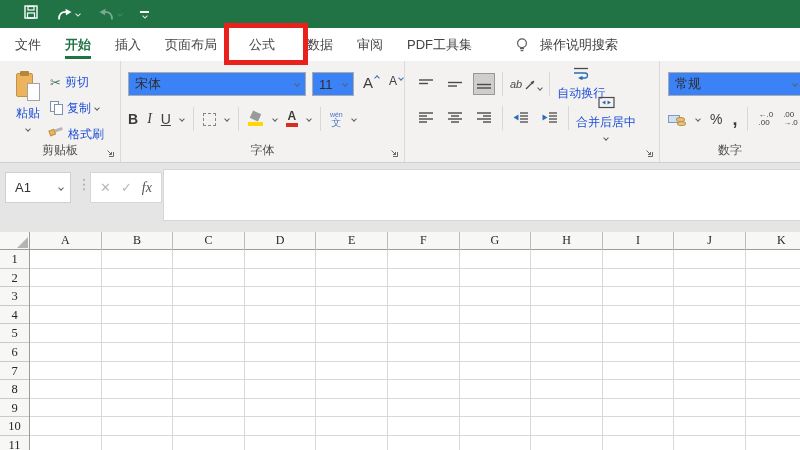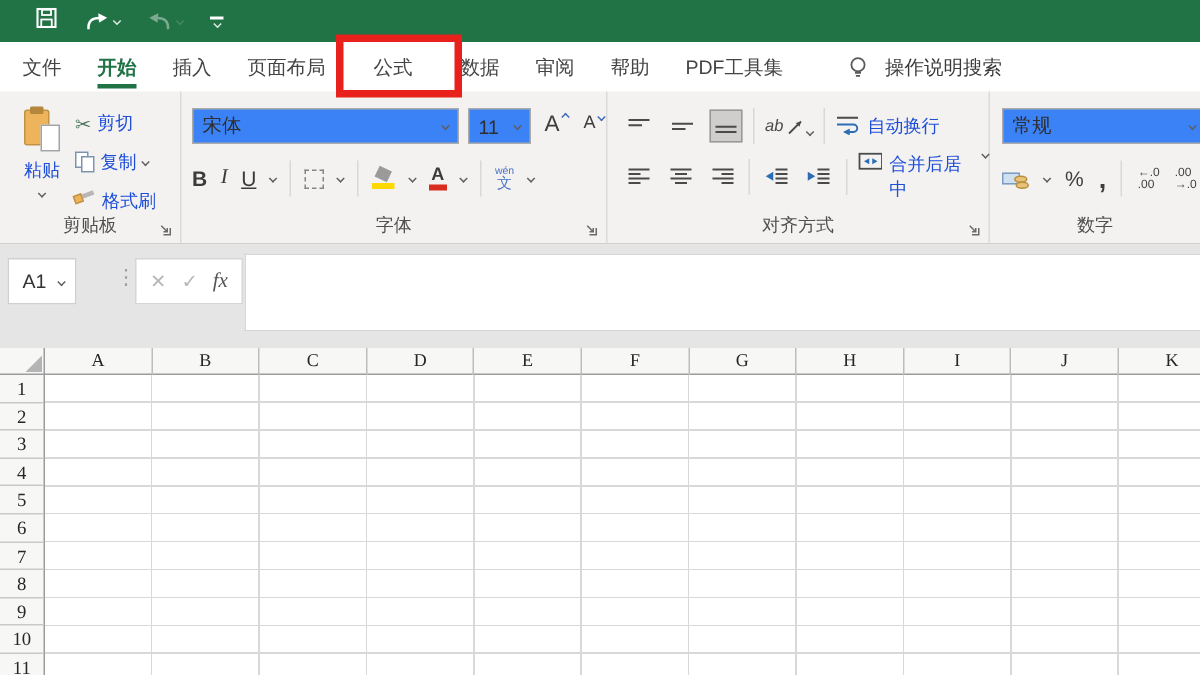--- a/index.html
+++ b/index.html
@@ -86,39 +86,39 @@
   .phon .t{font-size:7px;}
   .phon .b{font-size:10px;line-height:10px;}
 
   
   .alrow{position:absolute;display:flex;align-items:center;gap:7px;}
   .alrow1{left:10px;top:10px;height:26px;}
   .alrow2{left:10px;top:44px;height:26px;}
   .al-ic{display:flex;align-items:center;justify-content:center;width:22px;height:22px;}
   .al-ic.sel{background:#cfcecd;border:1px solid #9a9896;}
   .ab-orient{font-size:11px;font-style:italic;color:#4a4a4a;display:flex;align-items:flex-end;gap:3px;}
-  .wrapitem,.mergeitem{display:flex;gap:5px;}
+  .wrapitem,.mergeitem{display:flex;align-items:center;gap:5px;flex-direction:column;}
 
   
   .ncombo{left:8px;top:11px;width:160px;}
   .numrow2{position:absolute;left:8px;top:45px;display:flex;align-items:center;gap:10px;height:26px;}
   .cur-ic{position:relative;width:18px;height:13px;}
   .cur-note{position:absolute;left:0;top:2px;width:12px;height:8px;background:#cfe0f0;border:1px solid #7d9cc0;}
   .cur-c1{position:absolute;right:0;bottom:0;width:9px;height:5px;background:#e8c27a;border:1px solid #b98f3e;border-radius:50%;}
   .cur-c2{position:absolute;right:1px;bottom:4px;width:9px;height:5px;background:#e8c27a;border:1px solid #b98f3e;border-radius:50%;}
   .pct{font-size:14px;color:#3d3d3d;}
   .comma{font-size:18px;font-weight:bold;color:#3d3d3d;line-height:10px;}
   .dec{display:flex;flex-direction:column;font-size:8px;color:#3d3d3d;line-height:8px;letter-spacing:0;}
 
   
   .dl{width:10px;height:10px;display:block;}
 
   
   .fstrip{position:absolute;left:0;top:163px;width:800px;height:69px;background:#e5e5e5;}
-  .namebox{position:absolute;left:5px;top:9px;width:46px;height:31px;background:#fff;border:1px solid #cfcfcf;
+  .namebox{position:absolute;left:5px;top:9px;width:66px;height:31px;background:#fff;border:1px solid #cfcfcf;
     font-size:13px;color:#333;display:flex;align-items:center;padding-left:9px;}
   .namebox .chev{position:absolute;right:7px;}
   .dots3{position:absolute;left:77px;top:13px;color:#9f9f9f;font-size:14px;}
   .fbuttons{position:absolute;left:90px;top:9px;width:72px;height:31px;background:#fff;border:1px solid #d6d6d6;
     display:flex;align-items:center;justify-content:space-around;padding:0 4px;}
   .fx-cancel,.fx-enter{color:#b8b8b8;font-size:13px;}
   .fx-glyph{font-family:"Liberation Serif",serif;font-style:italic;font-size:14px;color:#555;}
   .fbar{position:absolute;left:163px;top:6px;width:637px;height:52px;background:#fff;border:1px solid #d6d6d6;border-right:none;}
 
   
@@ -170,21 +170,20 @@
 </div>
 
 <div class="tabrow">
   <span class="tab">文件</span>
   <span class="tab active">开始</span>
   <span class="tab">插入</span>
   <span class="tab">页面布局</span>
   <span class="tab formulas">公式</span>
   <span class="tab">数据</span>
   <span class="tab">审阅</span>
-  <span class="tab">帮助</span>
   <span class="tab">PDF工具集</span>
   <span class="bulb">
     <svg width="16" height="16" viewBox="0 0 16 16">
       <circle cx="8" cy="6.2" r="4.4" fill="none" stroke="#5a5a5a" stroke-width="1.2"></circle>
       <line x1="6" y1="11.6" x2="10" y2="11.6" stroke="#5a5a5a" stroke-width="1.2"></line>
       <line x1="6.6" y1="13.6" x2="9.4" y2="13.6" stroke="#5a5a5a" stroke-width="1.2"></line>
     </svg>
   </span>
   <span class="searchlbl">操作说明搜索</span>
 </div>
@@ -366,21 +365,20 @@
       <span class="mergeitem">
         <svg width="17" height="13">
           <rect x="1" y="1.5" width="15" height="10" fill="none" stroke="#4a4a4a" stroke-width="1.2"></rect>
           <polygon points="4,6.5 7.5,4.5 7.5,8.5" fill="#2b6cb5"></polygon>
           <polygon points="13,6.5 9.5,4.5 9.5,8.5" fill="#2b6cb5"></polygon>
         </svg>
         <span class="small-label">合并后居中</span>
         <span class="chev"></span>
       </span>
     </div>
-    <div class="group-label">对齐方式</div>
     <span class="launcher">
       <svg class="dl" viewBox="0 0 10 10">
           <path d="M8.5 4 v4.5 h-4.5 M2.5 2.5 l4 4 M6.5 4 v2.5 h-2.5" fill="none" stroke="#6a6a6a" stroke-width="1"></path>
         </svg>
     </span>
   </div>
 
   <div class="group g-num">
     <div class="combo ncombo">
       <span>常规</span>

